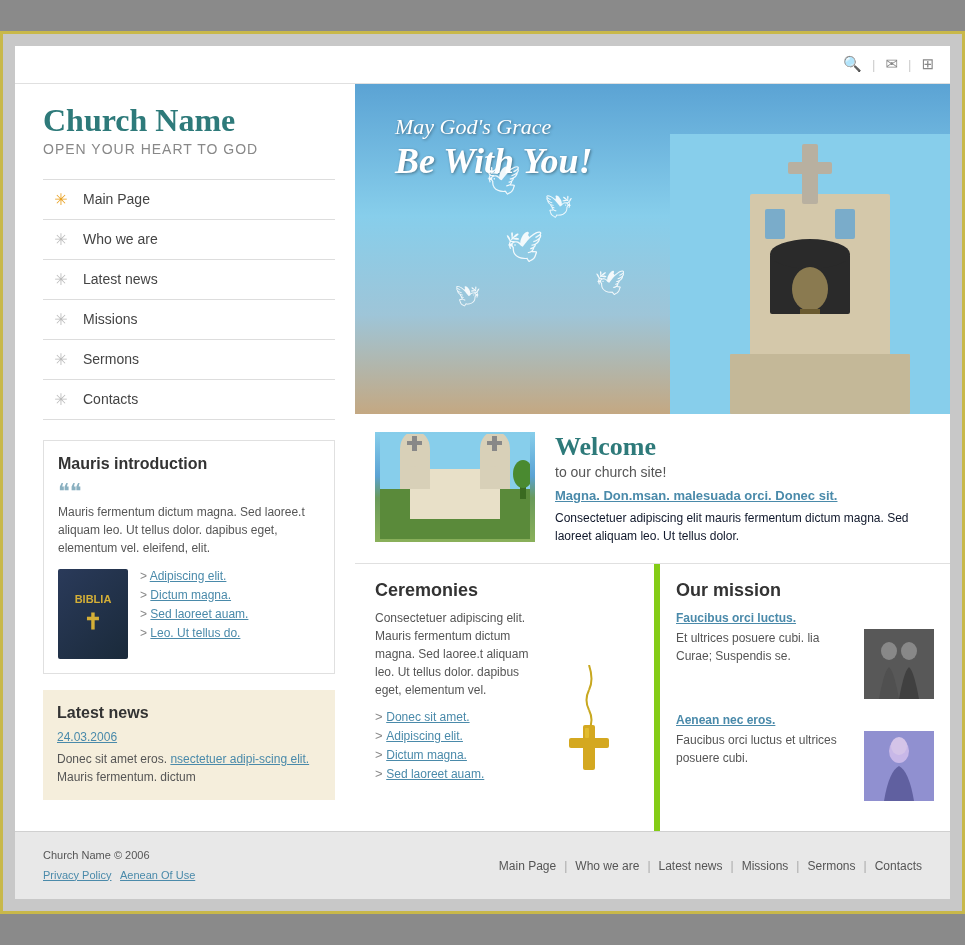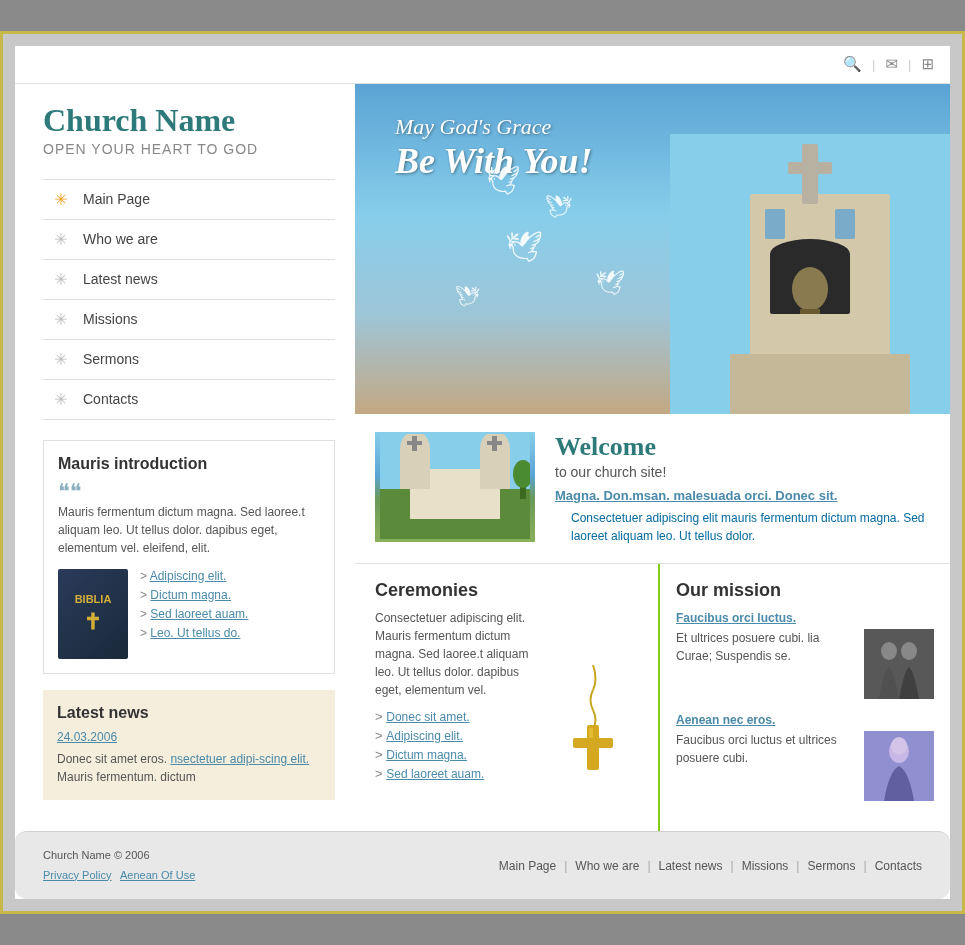--- a/index.html
+++ b/index.html
@@ -286,32 +286,31 @@
       color: #4a8aaa;
       text-decoration: underline;
       font-weight: bold;
       font-size: 13px;
       display: block;
       margin-bottom: 6px;
       cursor: pointer;
     }
     .welcome-body {
       font-size: 12px;
-      color: #0369a1;
+      color: #0f172a;
       line-height: 1.5;
-      margin-left: 16px;
     }
     
     #bottom-row {
       display: flex;
     }
     #ceremonies-section {
       flex: 1;
       padding: 16px 20px;
-      border-right: 2px solid #84cc16;
+      border-right: 6px solid #84cc16;
     }
     #ceremonies-section h3 {
       font-size: 18px;
       color: #333;
       margin-bottom: 8px;
       font-weight: bold;
     }
     .ceremonies-layout {
       display: flex;
       gap: 12px;
@@ -402,21 +401,20 @@
       justify-content: center;
     }
     
     #footer {
       background: #e8e8e8;
       padding: 14px 28px;
       display: flex;
       align-items: center;
       justify-content: space-between;
       border-top: 1px solid #d0d0d0;
-      border-radius: 12px;
     }
     .footer-left {
       font-size: 11px;
       color: #555;
       line-height: 1.8;
     }
     .footer-links-line a {
       color: #4a8aaa;
       text-decoration: underline;
       font-size: 11px;

